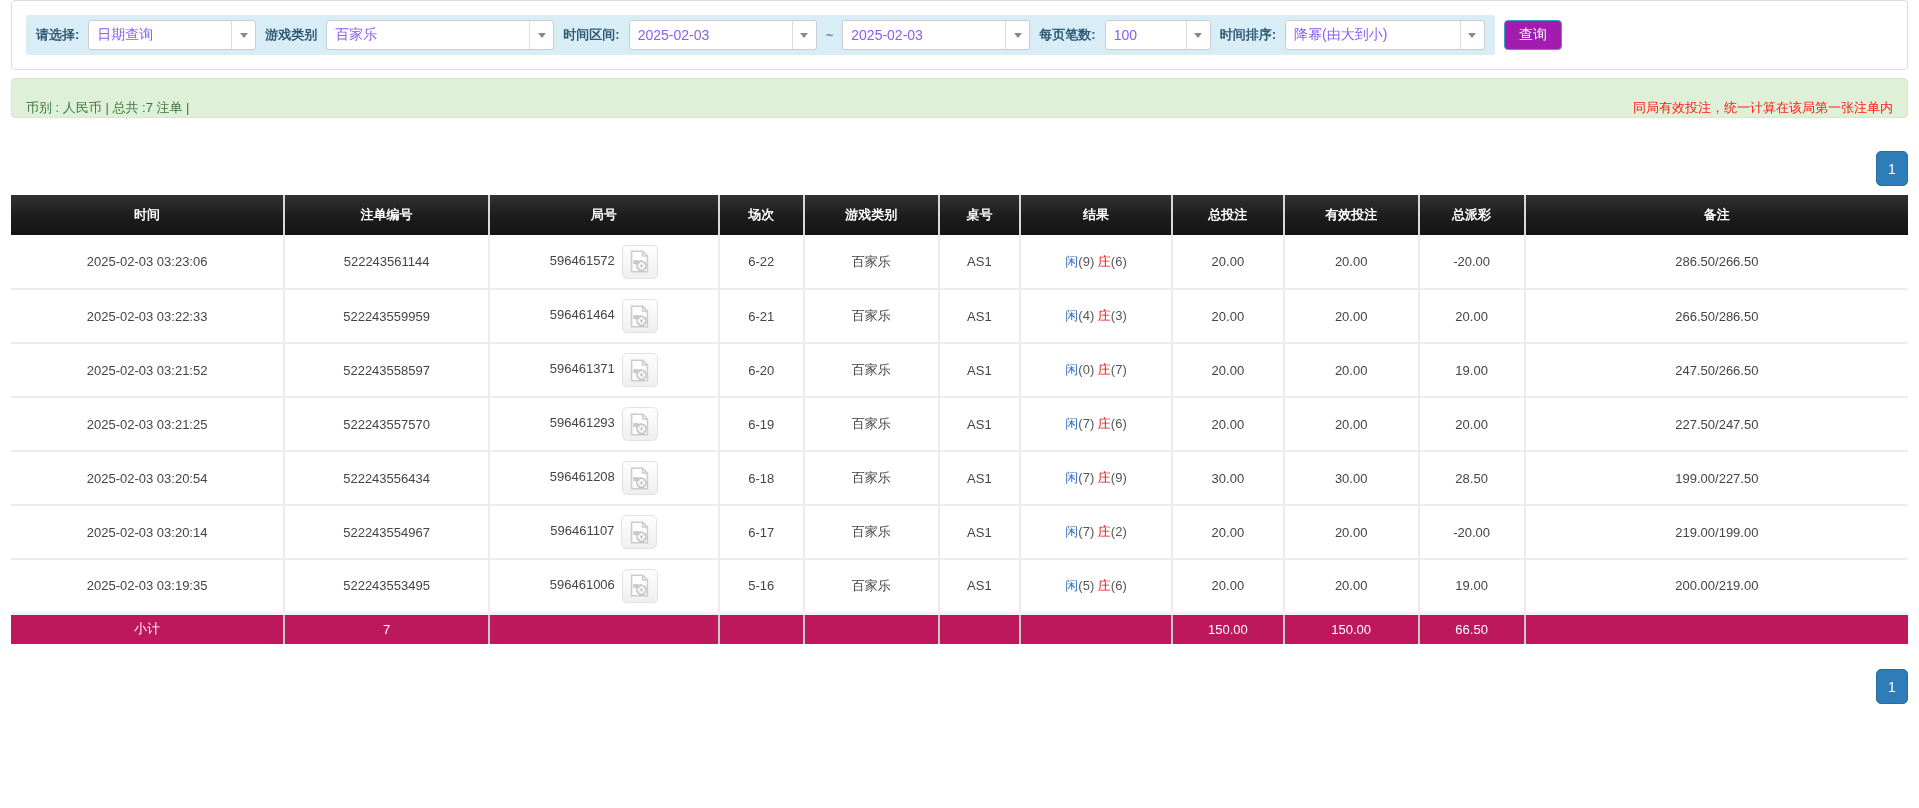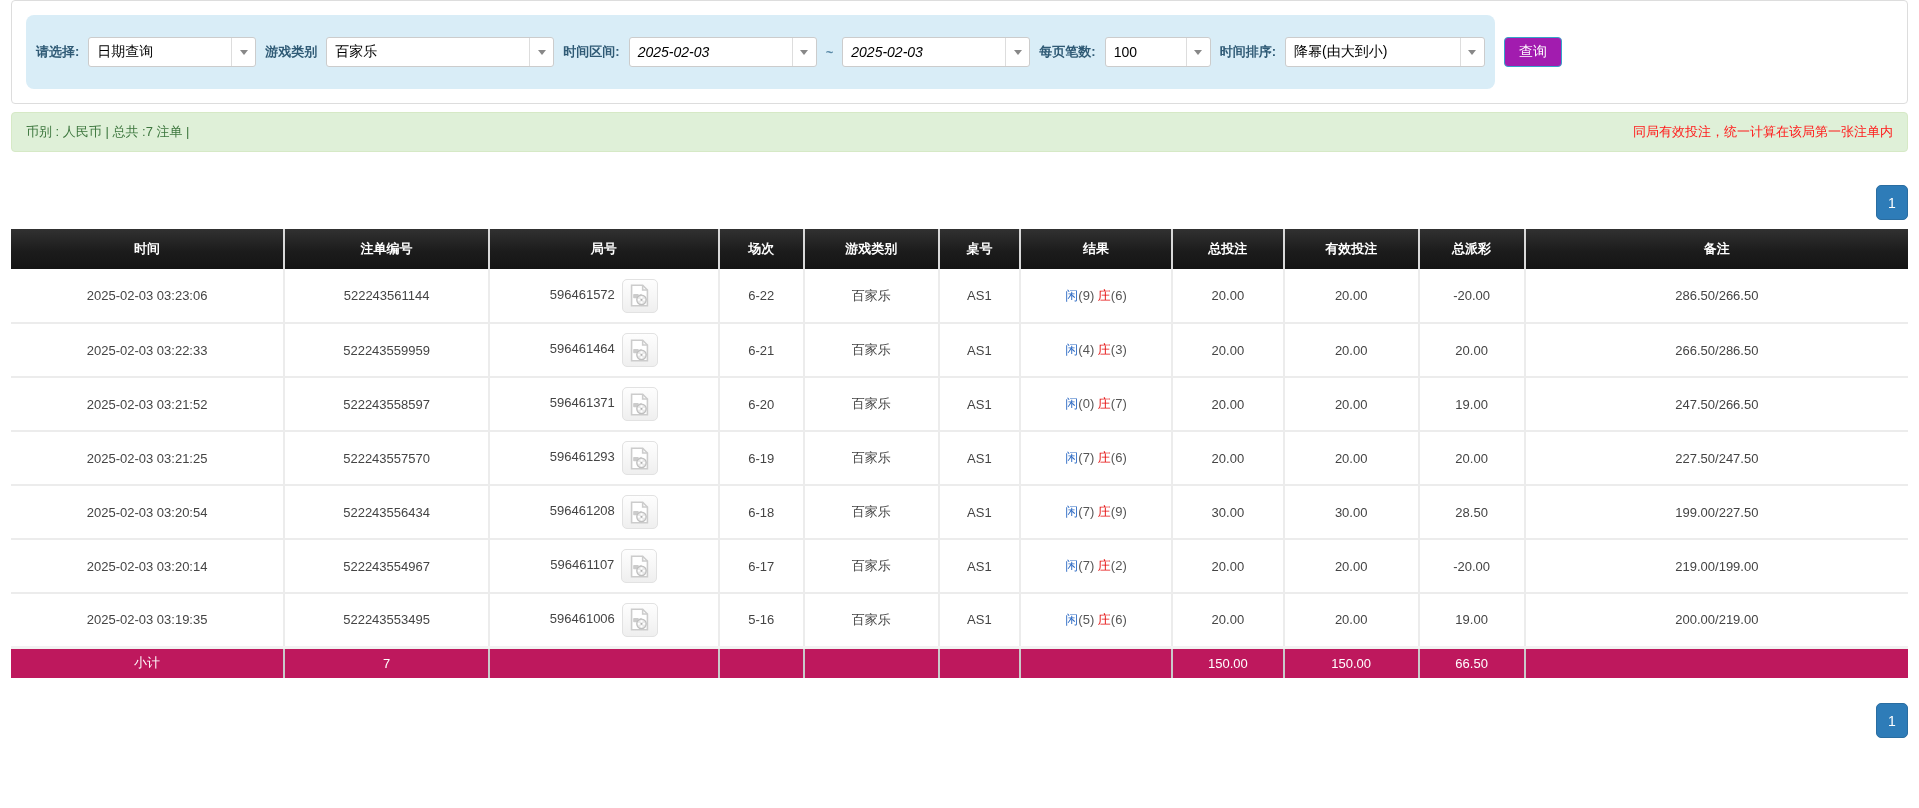--- a/index.html
+++ b/index.html
@@ -25,22 +25,22 @@
     border: 1px solid #ddd;
     border-radius: 4px;
     background: #fff;
     padding: 14px;
     display: flex;
     align-items: center;
     margin-bottom: 8px;
   }
   .filter-bar {
     background: #d9edf7;
-    border-radius: 8px;
-    padding: 22px 10px;
+    border-radius: 3px;
+    padding: 5px 10px;
     display: flex;
     align-items: center;
     gap: 9px;
     flex: 0 0 auto;
   }
   .f-label {
     font-size: 13px;
     font-weight: bold;
     color: #2f5a75;
     white-space: nowrap;
@@ -51,42 +51,42 @@
     border: 1px solid #ccc;
     border-radius: 3px;
     height: 30px;
     display: flex;
     align-items: center;
     cursor: pointer;
   }
   .sel .sel-text {
     flex: 1;
     font-size: 14px;
-    color: #000000;
+    color: #8b5cf6;
     padding: 0 8px;
     white-space: nowrap;
     overflow: hidden;
   }
   .sel .caret-box {
     width: 24px;
     align-self: stretch;
     border-left: 1px solid #ddd;
     display: flex;
     align-items: center;
     justify-content: center;
   }
   .caret {
     width: 0; height: 0;
     border-left: 4px solid transparent;
     border-right: 4px solid transparent;
     border-top: 5px solid #888;
   }
   .w-querytype { width: 168px; }
   .w-game     { width: 228px; }
-  .w-date     { width: 188px; font-style: italic; }
+  .w-date     { width: 188px; }
   .w-pagesize { width: 106px; }
   .w-sort     { width: 200px; }
 
   .search-btn {
     margin-left: 9px;
     width: 58px;
     height: 30px;
     background: #a21caf;
     border: 1px solid #36a3c9;
     border-radius: 4px;
@@ -96,21 +96,21 @@
     cursor: pointer;
   }
 
   
   .summary-bar {
     background: #dff0d8;
     border: 1px solid #d6e9c6;
     border-radius: 4px;
     height: 40px;
     display: flex;
-    align-items: center;
+    align-items: flex-end;
     justify-content: space-between;
     padding: 0 14px;
     font-size: 13px;
   }
   .summary-left { color: #3c763d; }
   .summary-right { color: #ff1a1a; }
 
   
   .pager { text-align: right; }
   .pager.top { margin-top: 33px; margin-bottom: 9px; }

